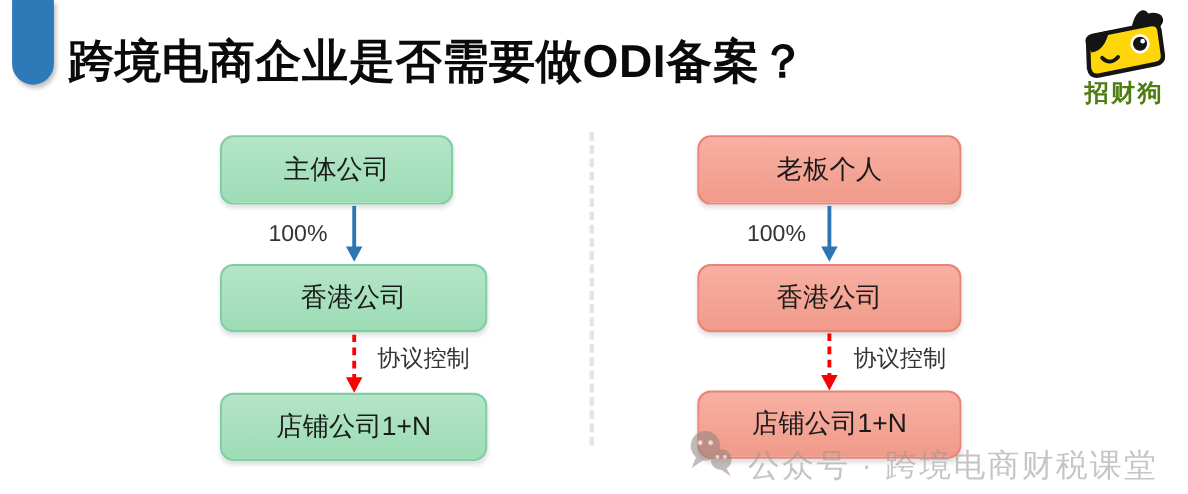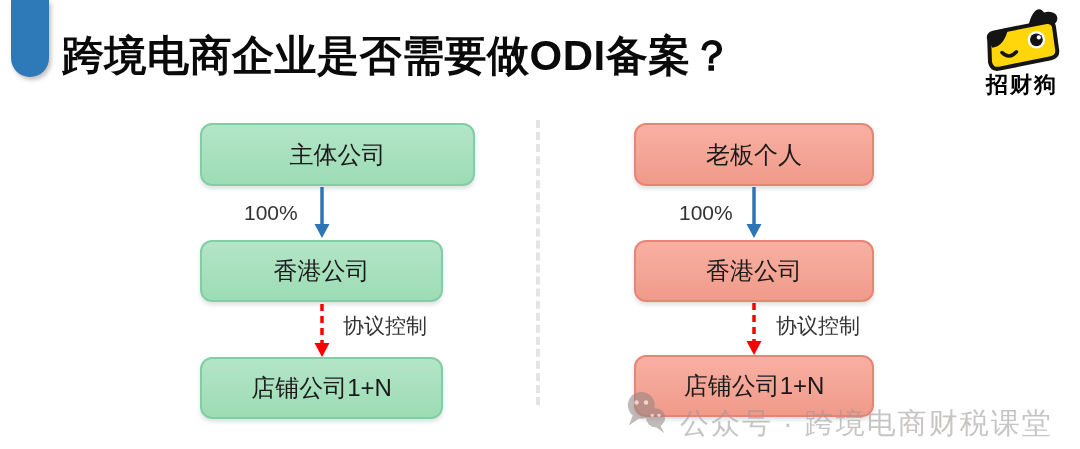--- a/index.html
+++ b/index.html
@@ -34,21 +34,21 @@
   .logo {
     position: absolute;
     right: 8px; top: 6px;
     width: 100px;
     text-align: center;
   }
   .logo svg { display: block; margin: 0 auto; }
   .logo-text {
     font-size: 22px;
     font-weight: 900;
-    color: #000000;
+    color: #4d7c0f;
     letter-spacing: 2px;
     margin-top: -2px;
     white-space: nowrap;
   }
   
   .divider {
     position: absolute;
     left: 536px; top: 120px;
     height: 285px;
     width: 0;
@@ -125,21 +125,21 @@
         <circle cx="76" cy="39" r="2.6" fill="#ffffff"></circle>
 
         <path d="M30 58 Q39 67 48 57" stroke="#141414" stroke-width="4.5" fill="none" stroke-linecap="round"></path>
       </svg>
     </span>
     <div class="logo-text">招财狗</div>
   </div>
 
   <div class="divider"></div>
 
-  <div class="node green" style="left:200px; top:123px; width:275px; height:63px;">
+  <div class="node green" style="left:200px; top:123px; width:212px; height:63px;">
     <span>主体公司</span>
   </div>
 
   <span class="arrow" style="left:312px; top:187px;">
     <svg width="20" height="52" viewBox="0 0 20 52">
       <line x1="10" y1="0" x2="10" y2="38" stroke="#2e75b6" stroke-width="3.5"></line>
       <polygon points="2.5,37 17.5,37 10,51" fill="#2e75b6"></polygon>
     </svg>
   </span>
   <div class="edge-label" style="left:244px; top:201px;">100%</div>

